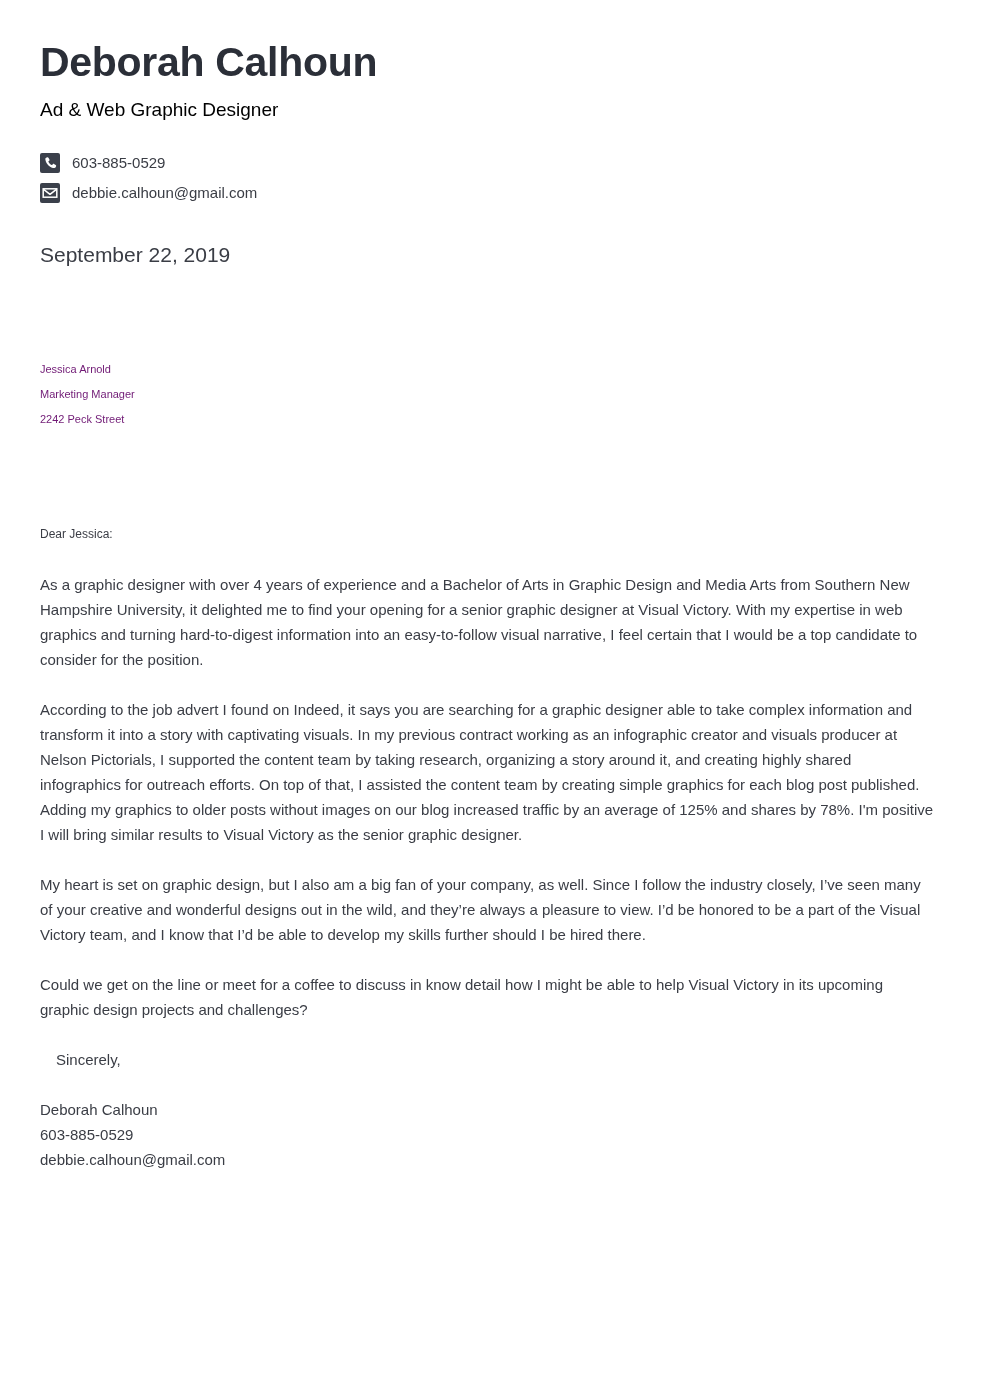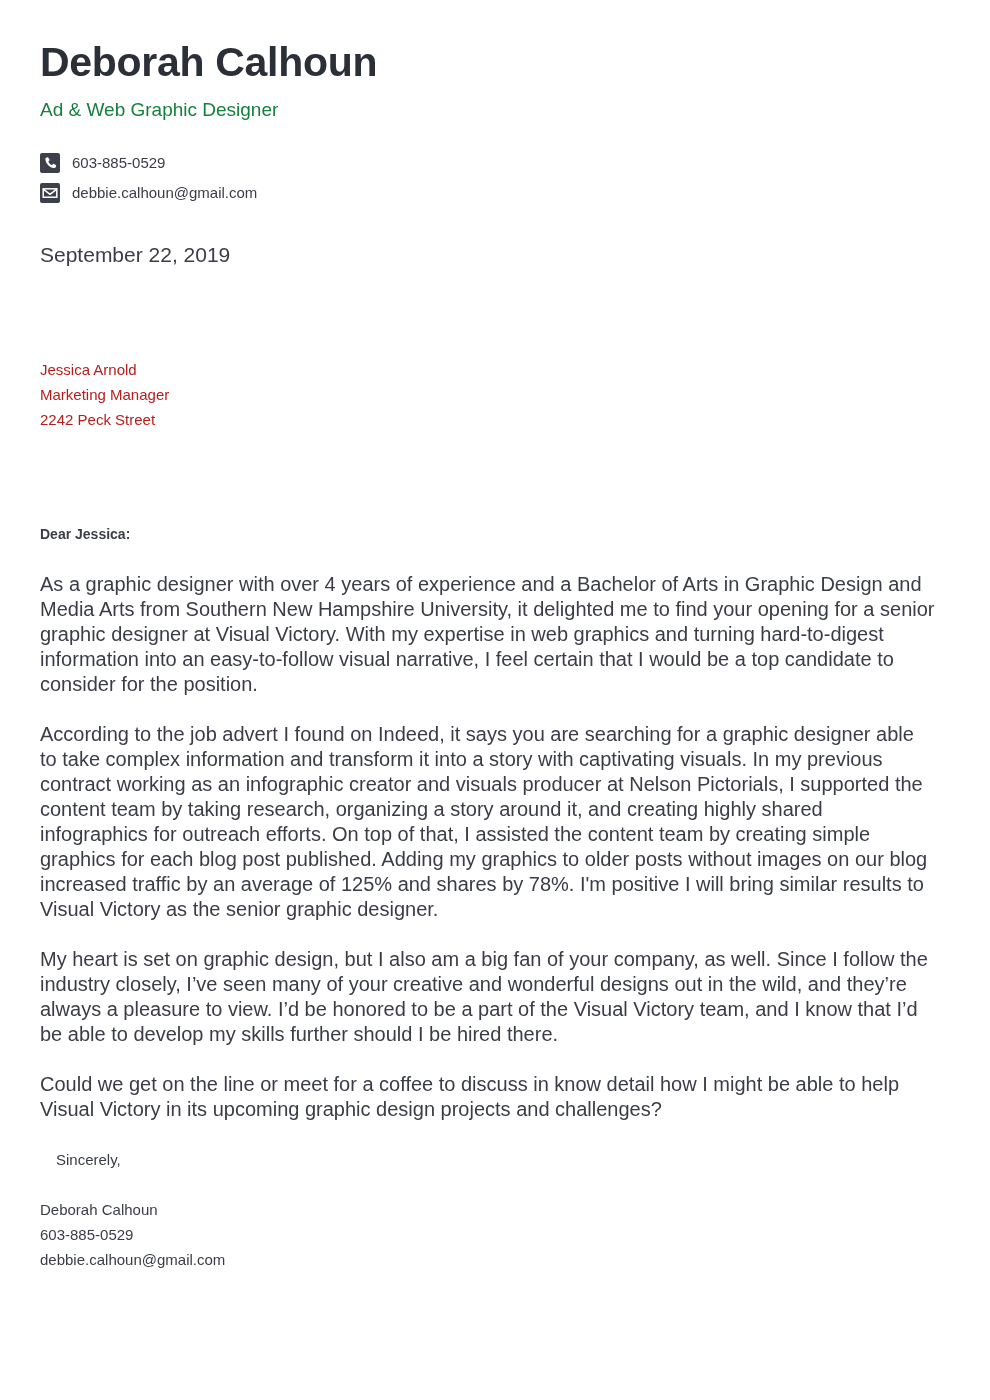--- a/index.html
+++ b/index.html
@@ -28,21 +28,21 @@
     font-size: 41px;
     font-weight: bold;
     color: #2b2f38;
     letter-spacing: -0.3px;
     line-height: 1.1;
     margin: 0 0 14px 0;
   }
   .job-title {
     font-size: 19px;
     font-weight: normal;
-    color: #15803d;
+    color: #000000;
     line-height: 1.2;
     margin: 8px 0 26px 0;
   }
 
   .contact-grid {
     display: block;
     position: relative;
     margin-bottom: 34px;
   }
   .contact-row {
@@ -75,36 +75,35 @@
   .date {
     font-size: 21px;
     color: #3a3d45;
     line-height: 25px;
     margin: 0 0 90px 0;
   }
   .recipient {
     margin: 0 0 90px 0;
   }
   .recipient div {
-    font-size: 15px;
-    color: #b91c1c;
+    font-size: 11px;
+    color: #701a75;
     line-height: 25px;
   }
   .salutation {
-    font-size: 14px;
+    font-size: 12px;
     color: #3a3d45;
     line-height: 25px;
     margin: 0 0 25px 0;
-    font-weight: bold;
   }
   .body-text {
     width: 912px;
   }
   .body-text p {
-    font-size: 20px;
+    font-size: 15px;
     color: #3a3d45;
     line-height: 25px;
     margin: 0 16px 25px 0;
     text-align: left;
   }
   .closing {
     font-size: 15px;
     color: #3a3d45;
     line-height: 25px;
     margin: 0 0 25px 16px;

